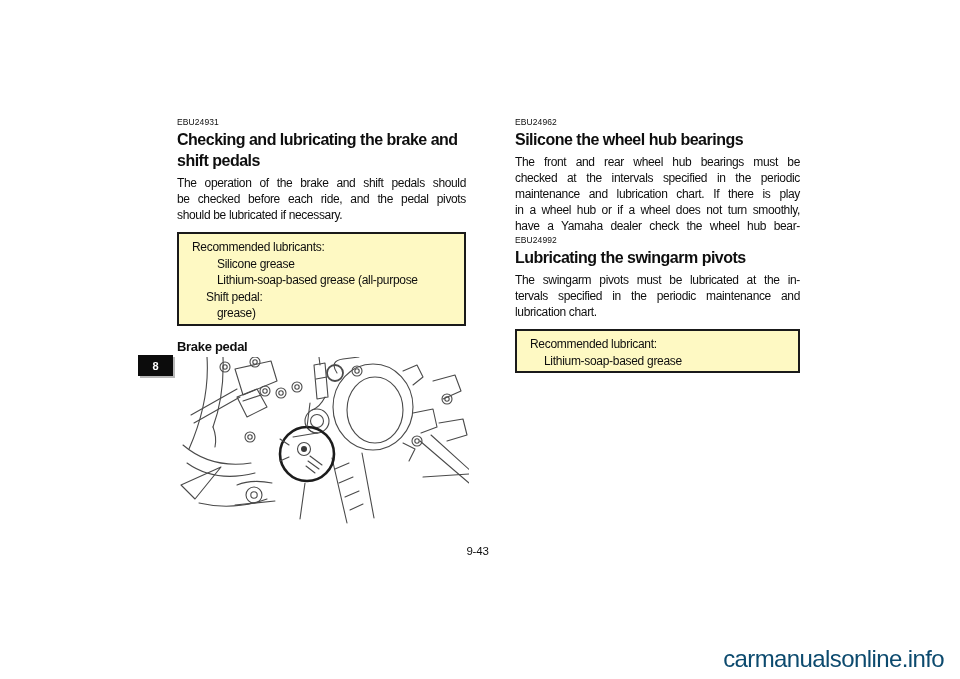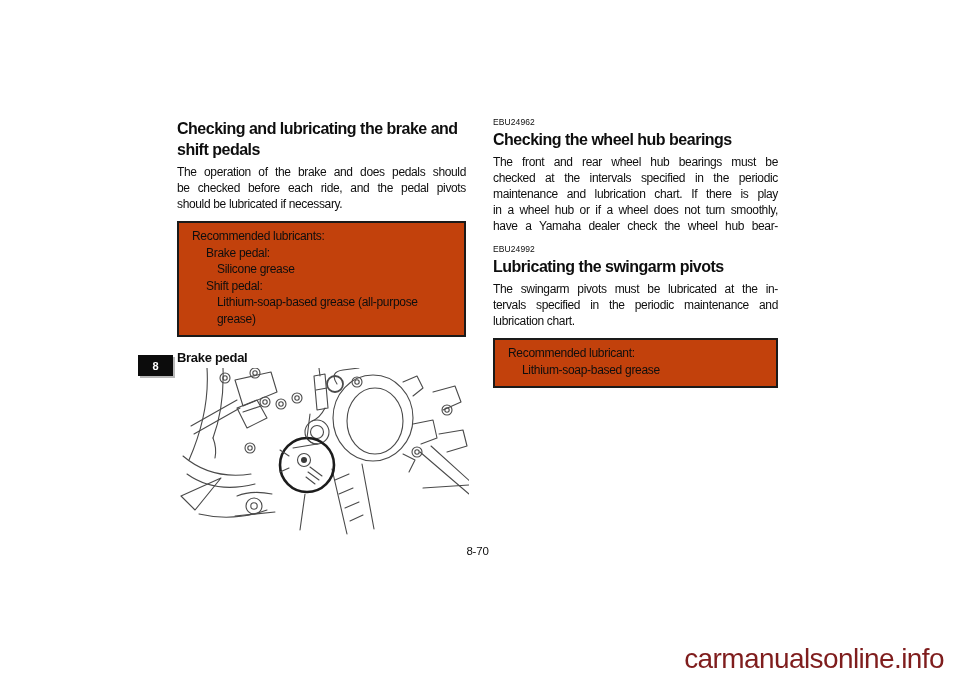--- a/index.html
+++ b/index.html
@@ -3,81 +3,81 @@
 <meta charset="utf-8">
 <style>
   * { margin:0; padding:0; box-sizing:border-box; }
   html,body { background:#e8e8e8; }
   body { font-family:"Liberation Sans","DejaVu Sans",sans-serif; }
   .page {
     position:relative; width:960px; height:679px; background:#ffffff;
     margin:0 auto; overflow:hidden; color:#0e0e0e;
   }
   .col-left  { position:absolute; left:177px; top:117px; width:289px; }
-  .col-right { position:absolute; left:493px; top:117px; width:285px; }
+  .col-right { position:absolute; left:515px; top:117px; width:285px; }
   .ebu-code { font-size:8.5px; line-height:11px; letter-spacing:0.1px; }
   .sec-title {
     font-weight:bold; font-size:16px; line-height:21px;
     letter-spacing:-0.5px; white-space:nowrap;
   }
   .title-wrap { margin:1px 0 4px; }
   .body-line { font-size:12px; line-height:16px; letter-spacing:-0.35px; }
   .just { text-align:justify; text-align-last:justify; }
   .lube-box {
     border:2px solid #1a1a1a; margin-top:9px;
-    padding:5px 6px 8px 13px; background:#c2410c;
+    padding:5px 6px 2px 13px; background:#fef9c3;
   }
   .box-line { font-size:12px; line-height:16.5px; letter-spacing:-0.3px; white-space:nowrap; }
   .ind1 { padding-left:14px; }
   .ind2 { padding-left:25px; }
   .fig-caption { font-weight:bold; font-size:13px; letter-spacing:-0.3px; margin-top:13px; }
   .figure { margin-top:3px; }
-  .sec2 { margin-top:10px; }
+  .sec2 { margin-top:1px; }
   .chapter-tab {
     position:absolute; left:138px; top:355px; width:35px; height:21px;
     background:#0c0c0c; color:#ffffff; display:flex; align-items:center;
     justify-content:center; font-size:11px; font-weight:bold;
     box-shadow:2px 2px 0 #b8b8b8;
   }
   .page-number {
     position:absolute; left:177px; top:545px; width:601px;
     text-align:center; font-size:11.5px; letter-spacing:-0.2px;
   }
   .watermark {
-    position:absolute; right:16px; top:644px; font-size:28px;
-    color:#7f1d1d; letter-spacing:-0.6px; line-height:30px;
+    position:absolute; right:16px; top:644px; font-size:24px;
+    color:#0c4a6e; letter-spacing:-0.6px; line-height:30px;
   }
   svg .ln { fill:none; stroke:#4a4a4a; stroke-width:1.1; stroke-linecap:round; stroke-linejoin:round; }
   svg .bold-ln { fill:none; stroke:#1c1c1c; stroke-width:2.6; }
   svg .dark { fill:#3a3a3a; stroke:none; }
 </style>
 </head>
 <body>
 
 <div class="page">
 
   <div class="chapter-tab">
     <span>8</span>
   </div>
 
   <div class="col-left">
+    <div class="ebu-code">EBU24931</div>
     <div class="title-wrap">
       <div class="sec-title">Checking and lubricating the brake and</div>
       <div class="sec-title">shift pedals</div>
     </div>
-    <div class="body-line just">The operation of the brake and does pedals should</div>
+    <div class="body-line just">The operation of the brake and shift pedals should</div>
     <div class="body-line just">be checked before each ride, and the pedal pivots</div>
     <div class="body-line">should be lubricated if necessary.</div>
 
     <div class="lube-box">
       <div class="box-line">Recommended lubricants:</div>
-      <div class="box-line ind1">Brake pedal:</div>
       <div class="box-line ind2">Silicone grease</div>
+      <div class="box-line ind2">Lithium-soap-based grease (all-purpose</div>
       <div class="box-line ind1">Shift pedal:</div>
-      <div class="box-line ind2">Lithium-soap-based grease (all-purpose</div>
       <div class="box-line ind2">grease)</div>
     </div>
 
     <div class="fig-caption">Brake pedal</div>
 
     
     <svg class="figure" width="292" height="176" viewBox="0 0 292 176">
 
       <ellipse class="ln" cx="196" cy="50" rx="40" ry="43"></ellipse>
       <ellipse class="ln" cx="198" cy="53" rx="28" ry="33"></ellipse>
@@ -160,21 +160,21 @@
       <path class="ln" d="M112,100 l-9,4"></path>
       <path class="ln" d="M116,80 L140,76"></path>
       <path class="ln" d="M130,70 L133,46"></path>
       <path class="ln" d="M128,126 L123,162"></path>
     </svg>
   </div>
 
   <div class="col-right">
     <div class="ebu-code">EBU24962</div>
     <div class="title-wrap">
-      <div class="sec-title">Checking the wheel hub bearings</div>
+      <div class="sec-title">Silicone the wheel hub bearings</div>
     </div>
     <div class="body-line just">The front and rear wheel hub bearings must be</div>
     <div class="body-line just">checked at the intervals specified in the periodic</div>
     <div class="body-line just">maintenance and lubrication chart. If there is play</div>
     <div class="body-line just">in a wheel hub or if a wheel does not turn smoothly,</div>
     <div class="body-line just">have a Yamaha dealer check the wheel hub bear-</div>
 
     <div class="sec2">
       <div class="ebu-code">EBU24992</div>
       <div class="title-wrap">
@@ -184,17 +184,17 @@
       <div class="body-line just">tervals specified in the periodic maintenance and</div>
       <div class="body-line">lubrication chart.</div>
     </div>
 
     <div class="lube-box">
       <div class="box-line">Recommended lubricant:</div>
       <div class="box-line ind1">Lithium-soap-based grease</div>
     </div>
   </div>
 
-  <div class="page-number">8-70</div>
+  <div class="page-number">9-43</div>
 
   <div class="watermark">carmanualsonline.info</div>
 
 </div>
 
 </body></html>

